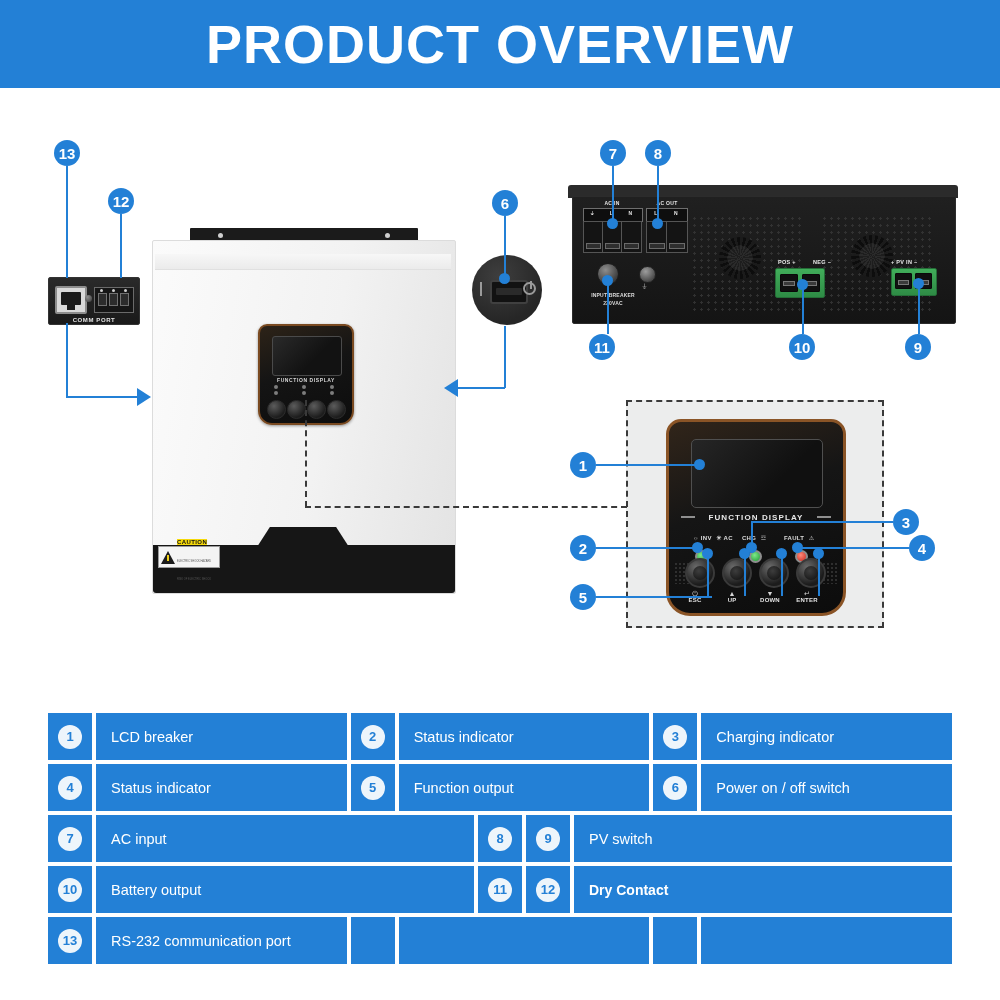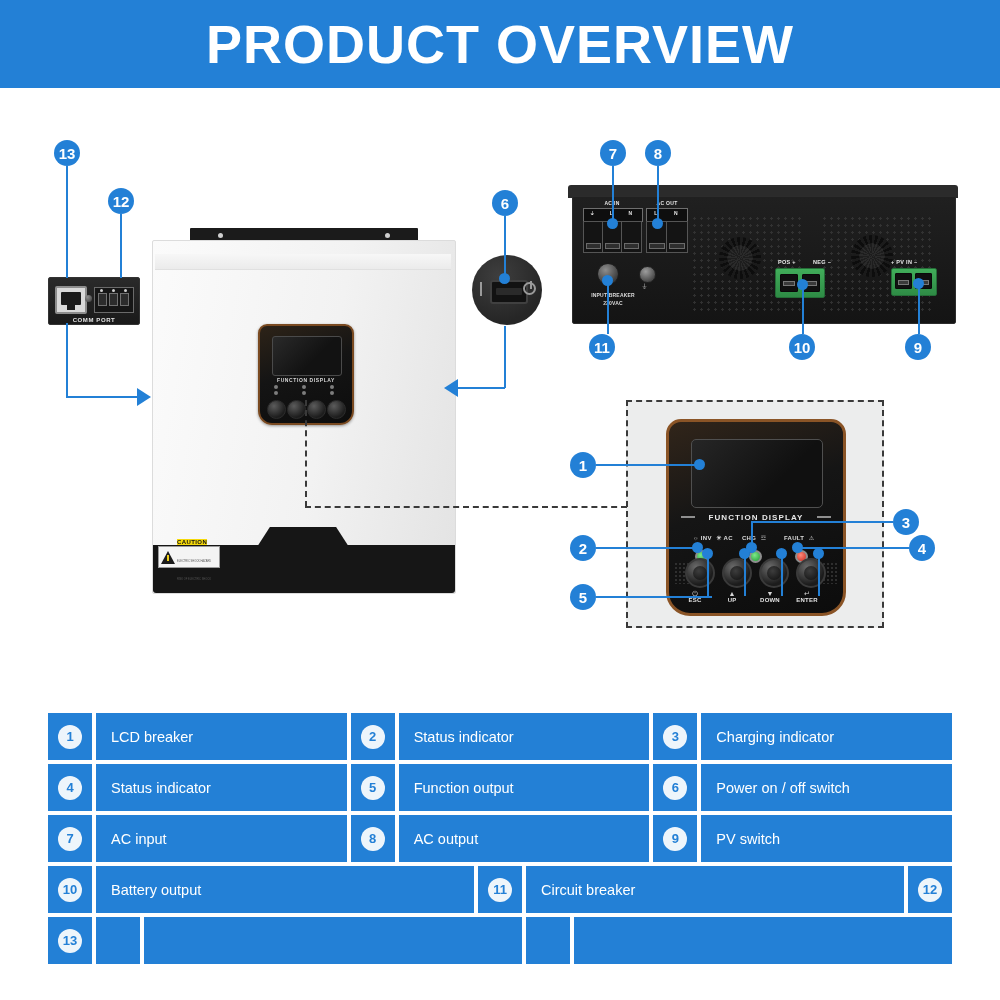--- a/index.html
+++ b/index.html
@@ -602,45 +602,45 @@
     </div>
 
     <div class="trow">
       <div class="cellnum">
           <span class="badge tbl">7</span>
         </div>
       <div class="celltxt">AC input</div>
       <div class="cellnum">
           <span class="badge tbl">8</span>
         </div>
-      <div class="celltxt">AC output</div>
       <div class="cellnum">
           <span class="badge tbl">9</span>
         </div>
       <div class="celltxt">PV switch</div>
     </div>
 
     <div class="trow">
       <div class="cellnum">
           <span class="badge tbl">10</span>
         </div>
       <div class="celltxt">Battery output</div>
       <div class="cellnum">
           <span class="badge tbl">11</span>
         </div>
-      <div class="celltxt"> Circuit breaker</div>
       <div class="cellnum">
           <span class="badge tbl">12</span>
         </div>
+      <div class="celltxt b">Dry Contact</div>
     </div>
 
     <div class="trow">
       <div class="cellnum">
           <span class="badge tbl">13</span>
         </div>
+      <div class="celltxt">RS-232 communication port</div>
       <div class="cellnum empty"></div>
       <div class="celltxt empty"></div>
       <div class="cellnum empty"></div>
       <div class="celltxt empty"></div>
     </div>
 
   </div>
 </div>
 
 </body></html>

